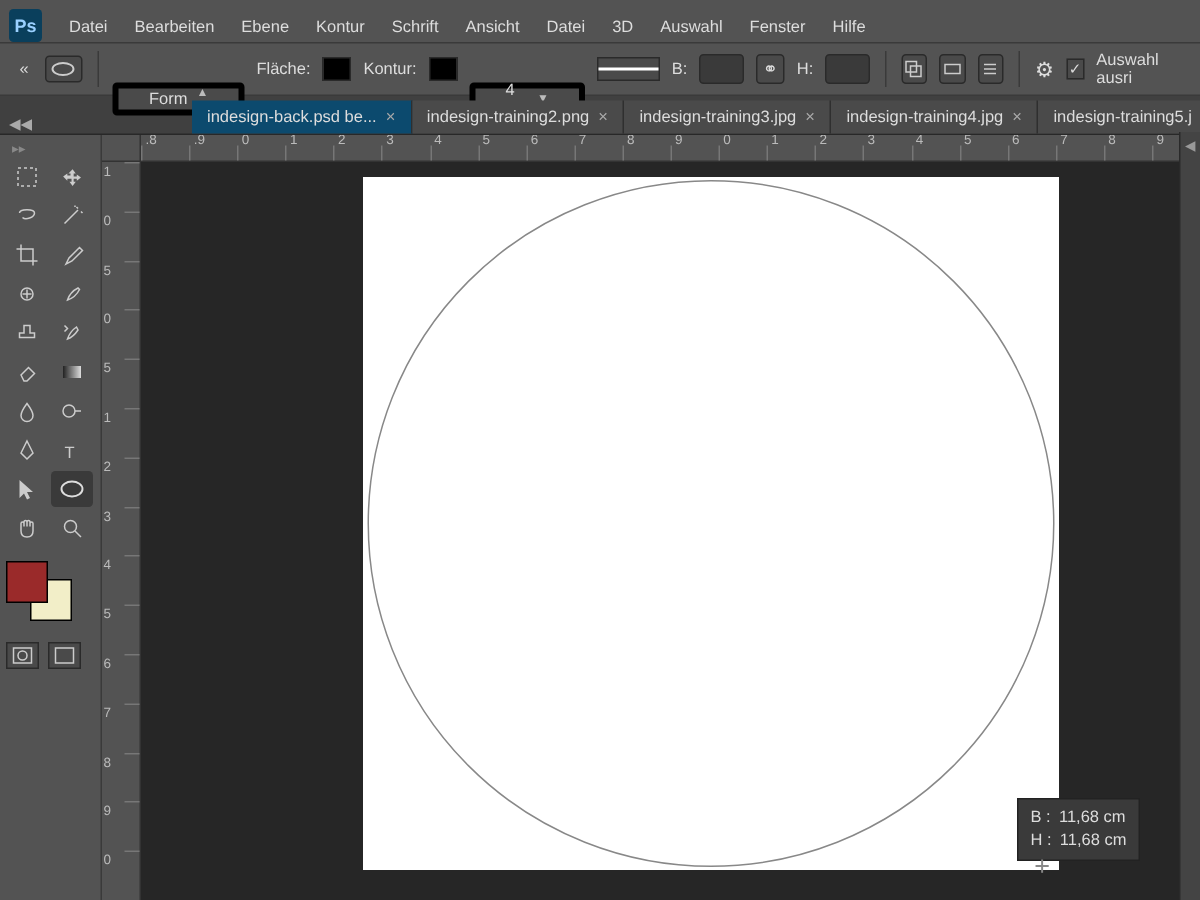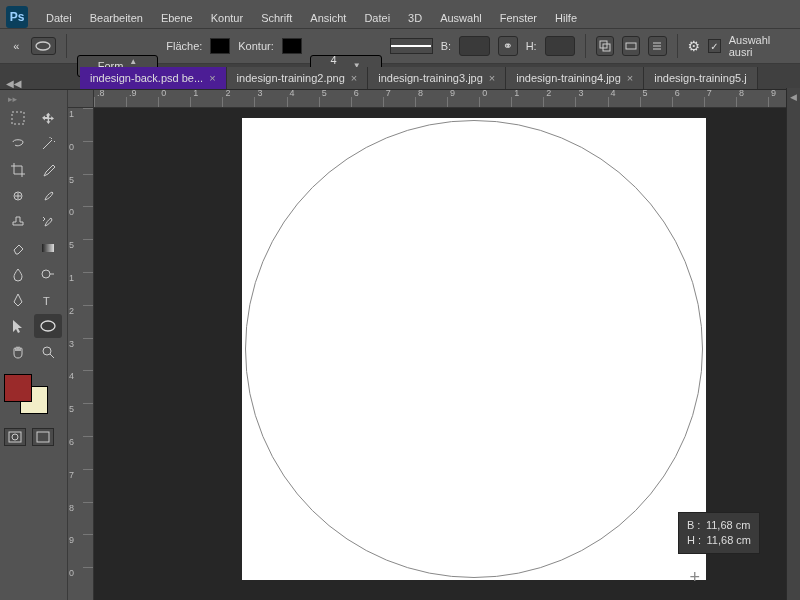--- a/index.html
+++ b/index.html
@@ -4,36 +4,36 @@
 <style>
   * { margin: 0; padding: 0; box-sizing: border-box; font-family: Tahoma, Arial, sans-serif; font-size: 11px; color: #ddd; user-select: none; }
   body { background: #535353; width: 800px; height: 600px; overflow: hidden; position: relative; }
   .menubar { display: flex; align-items: flex-end; height: 28px; background: #535353; padding: 0 6px; gap: 2px; }
   .ps-logo { width: 22px; height: 22px; background: #0a3f5c; border-radius: 3px; display: flex; align-items: center; justify-content: center; font-weight: bold; font-size: 12px; color: #9ad0ff; margin-right: 8px; }
   .menu-item { padding: 4px 8px; cursor: default; }
   .optbar { display: flex; align-items: center; height: 36px; background: #535353; border-top: 1px solid #3a3a3a; border-bottom: 1px solid #3a3a3a; padding: 0 10px; gap: 8px; }
   .chev-left { width: 14px; text-align: center; }
   .ellipse-swatch { width: 28px; height: 18px; border: 1px solid #2a2a2a; border-radius: 3px; display: flex; align-items: center; justify-content: center; background: #4a4a4a; }
   .ellipse-swatch svg { display:block; }
-  .dropdown { display: flex; align-items: center; height: 22px; background: #4a4a4a; border: 1px solid #000000; border-radius: 3px; padding: 0 20px; gap: 6px; margin-top: 40px; }
+  .dropdown { display: flex; align-items: center; height: 22px; background: #4a4a4a; border: 4px solid #000000; border-radius: 3px; padding: 0 20px; gap: 6px; margin-top: 40px; }
   .dropdown .arrows { font-size: 8px; line-height: 8px; color: #bbb; }
   .swatch { width: 22px; height: 16px; border: 1px solid #2a2a2a; }
   .swatch.black { background: #000; }
   .stroke-line { width: 48px; height: 16px; border: 1px solid #2a2a2a; background: #4a4a4a; display:flex; align-items:center; justify-content:center;}
   .stroke-line div{ width:40px; height:2px; background:#fff;}
   .sep { width:1px; height:24px; background:#3a3a3a; margin:0 2px;}
   .link-icon { width:22px; height:20px; border:1px solid #2a2a2a; border-radius:3px; background:#4a4a4a; display:flex; align-items:center; justify-content:center; font-size:12px;}
   .num-field { width:34px; height:20px; background:#3a3a3a; border:1px solid #2a2a2a; border-radius:3px;}
   .align-btn { width:20px; height:20px; border:1px solid #2a2a2a; border-radius:3px; background:#4a4a4a; display:flex; align-items:center; justify-content:center;}
   .gear { font-size:14px;}
   .checkbox { width:14px; height:14px; border:1px solid #2a2a2a; background:#4a4a4a; display:inline-flex; align-items:center; justify-content:center; font-size:10px;}
   .tabrow { display:flex; align-items:flex-end; height:26px; background:#404040; padding-left:80px; border-bottom:1px solid #282828;}
   .chev-tabs { position:absolute; left:6px; color:#aaa; font-size:10px;}
   .tab { display:flex; align-items:center; gap:6px; padding:5px 10px; background:#4a4a4a; border-right:1px solid #2f2f2f; font-size:10px; color:#ccc; white-space:nowrap;}
-  .tab.active { background:#4c1d95; }
+  .tab.active { background:#0c4a6e;margin-left:48px; }
   .tab .x { color:#aaa; font-size:11px;}
   .workspace { display:flex; height:510px; }
   .toolcol { width:68px; background:#535353; border-right:1px solid #3a3a3a; padding:4px 4px; display:flex; flex-direction:column; }
   .tool-collapse{ height:12px; color:#888; font-size:9px; text-align:left; padding-left:4px;}
   .tool-grid { display:grid; grid-template-columns: 28px 28px; gap:2px; }
   .tool { width:28px; height:24px; display:flex; align-items:center; justify-content:center; border-radius:3px; }
   .tool.sel { background:#3a3a3a; }
   .tool svg { display:block;}
   .color-panel { margin-top:10px; position:relative; width:52px; height:44px;}
   .fg-color{ position:absolute; width:28px; height:28px; background:#9a2a2a; border:1px solid #000; top:0; left:0;}
@@ -43,21 +43,21 @@
   .canvas-wrap{ flex:1; position:relative; background:#262626; overflow:hidden;}
   .ruler-h{ position:absolute; left:26px; right:0; top:0; height:18px; background:#535353; border-bottom:1px solid #333; display:flex; align-items:flex-end;}
   .ruler-h .tick{ flex:1; position:relative; border-left:1px solid #777; height:10px;}
   .ruler-h .tick span{ position:absolute; top:-9px; left:2px; font-size:9px; color:#bbb;}
   .ruler-v{ position:absolute; left:0; top:18px; bottom:0; width:26px; background:#535353; border-right:1px solid #333; display:flex; flex-direction:column;}
   .ruler-v .tick{ flex:1; position:relative; border-top:1px solid #777; width:10px; align-self:flex-end;}
   .ruler-v .tick span{ position:absolute; left:-14px; top:0; font-size:9px; color:#bbb;}
   .ruler-corner{position:absolute; left:0; top:0; width:26px; height:18px; background:#535353; border-right:1px solid #333; border-bottom:1px solid #333;}
   .doc { position:absolute; background:#fff; left:174px; top:28px; width:464px; height:462px;}
   .circle{ position:absolute; border:1px solid #888; border-radius:50%; width:458px; height:458px; left:3px; top:2px;}
-  .tooltip{ position:absolute; background:#3a3a3a; border:1px solid #222; padding:5px 8px; font-size:10px; line-height:14px; color:#ddd; bottom:46px; right:40px;}
+  .tooltip{ position:absolute; background:#3a3a3a; border:1px solid #222; padding:5px 8px; font-size:10px; line-height:14px; color:#ddd; bottom:26px; right:40px;}
   .crosshair{ position:absolute; color:#888; font-size:18px; bottom:12px; right:100px;}
   .collapsed-panel{ position:absolute; right:0; top:88px; bottom:0; width:14px; background:#444; border-left:1px solid #2a2a2a; display:flex; align-items:flex-start; justify-content:center; padding-top:4px; color:#999; font-size:9px;}
 </style>
 </head>
 <body>
 
 <div class="menubar">
   <div class="ps-logo">Ps</div>
   <div class="menu-item">Datei</div>
   <div class="menu-item">Bearbeiten</div>

